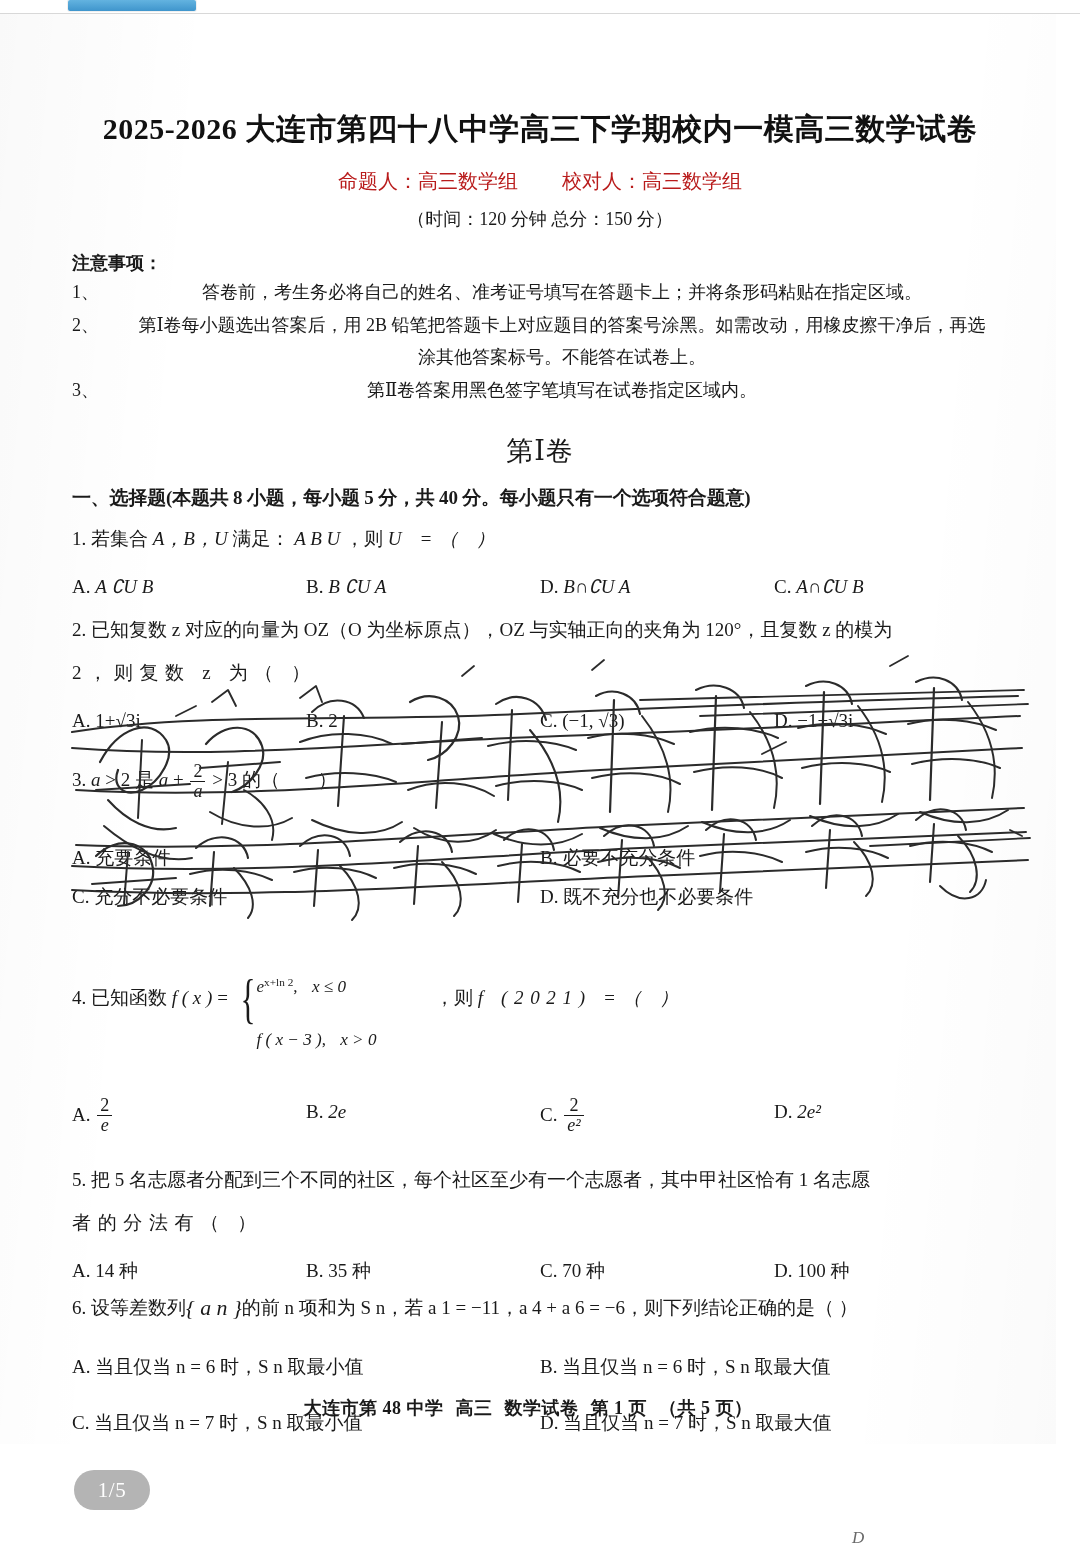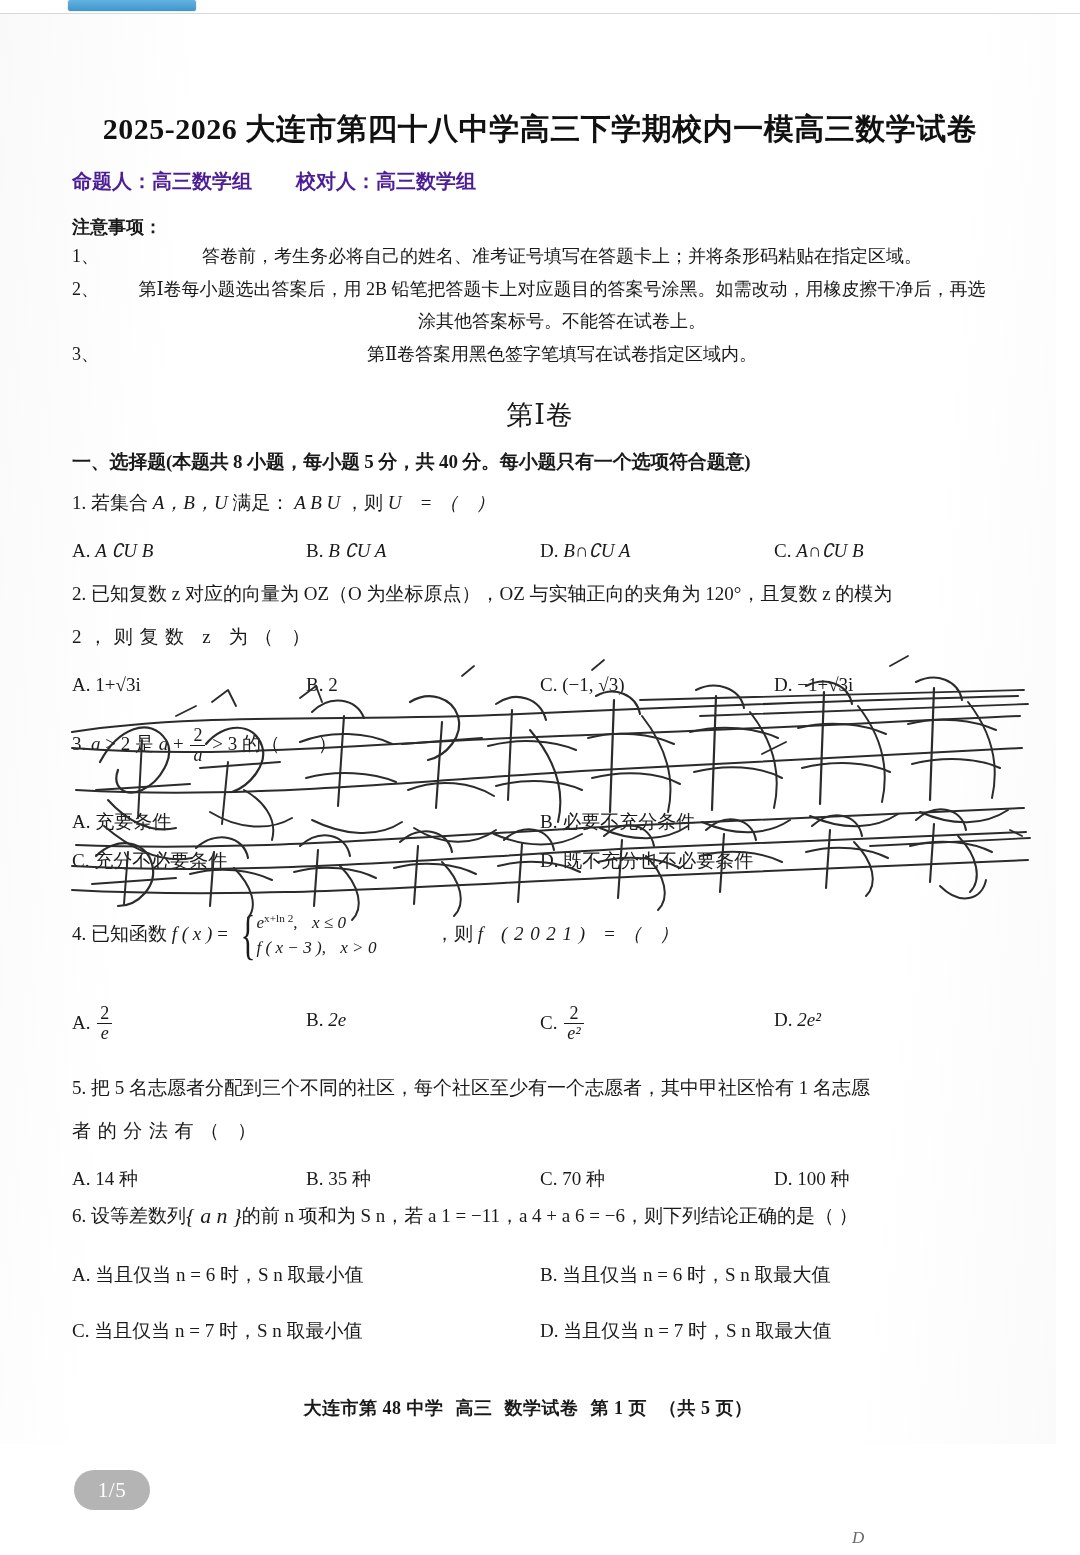--- a/index.html
+++ b/index.html
@@ -61,25 +61,25 @@
   .main-title {
     text-align: center;
     font-weight: bold;
     font-size: 30px;
     letter-spacing: 0.5px;
     margin-top: 96px;
     line-height: 1.25;
     color: #111;
   }
   .byline {
-    text-align: left;
-    font-weight: bold;
+    text-align: center;
+    font-weight: normal;
     font-size: 20px;
     margin-top: 20px;
-    color: #4c1d95;
+    color: #b91c1c;
   }
   .byline .gap { display: inline-block; width: 34px; }
   .timing {
     text-align: center;
     font-size: 18px;
     margin-top: 12px;
     color: #1a1a1a;
   }
 
   
@@ -157,21 +157,21 @@
     margin: 0 2px;
   }
   .piece .brace {
     font-size: 54px;
     line-height: 0.72;
     font-weight: 300;
     transform: scaleX(0.58);
     margin-right: -4px;
   }
   .piece .rows { display: inline-block; font-size: 0.9em; line-height: 1.45; }
-  .piece .rows .r { display: block; white-space: nowrap; }
+  .piece .rows .r { display: block; white-space: nowrap; margin-top: 28px; }
   .piece .rows .cond { display: inline-block; min-width: 88px; text-align: left; padding-left: 10px; }
 
   
   .setb { font-size: 1.15em; vertical-align: -0.06em; }
 
   .blank-par { letter-spacing: 0.35em; }
 
   
   .page-footer {
     position: absolute;
@@ -231,20 +231,21 @@
   <div class="doc">
 
     <div class="main-title">2025-2026 大连市第四十八中学高三下学期校内一模高三数学试卷</div>
 
     <div class="byline">
       <span>命题人：高三数学组</span>
       <span class="gap"></span>
       <span>校对人：高三数学组</span>
     </div>
 
+    <div class="timing">（时间：120 分钟 总分：150 分）</div>
 
     <div class="notice-head">注意事项：</div>
 
     <div class="notice-row">
       <span class="notice-num">1、</span>
       <span class="notice-txt">答卷前，考生务必将自己的姓名、准考证号填写在答题卡上；并将条形码粘贴在指定区域。</span>
     </div>
     <div class="notice-row">
       <span class="notice-num">2、</span>
       <span class="notice-txt">

